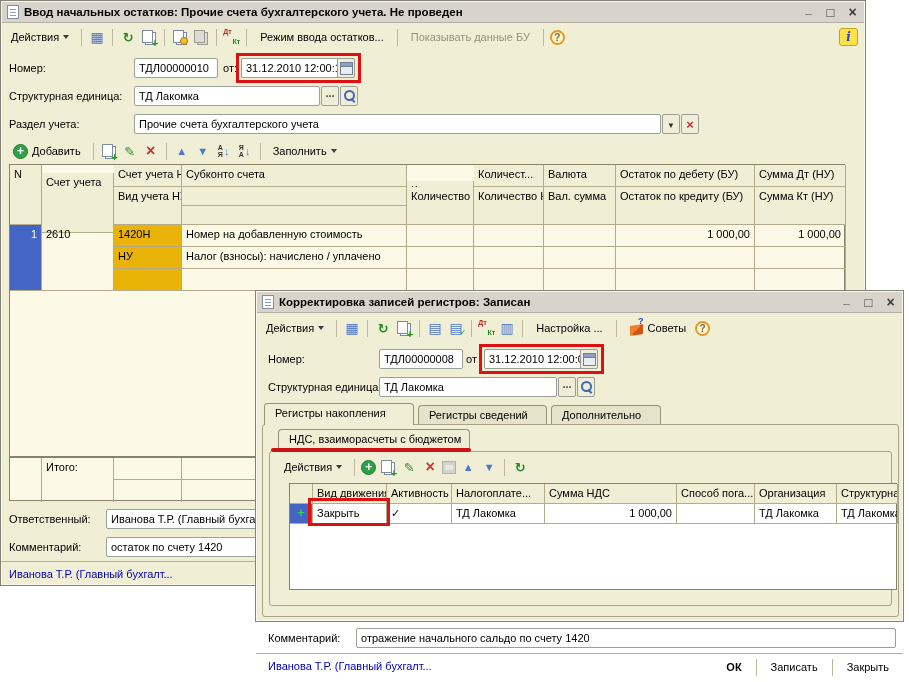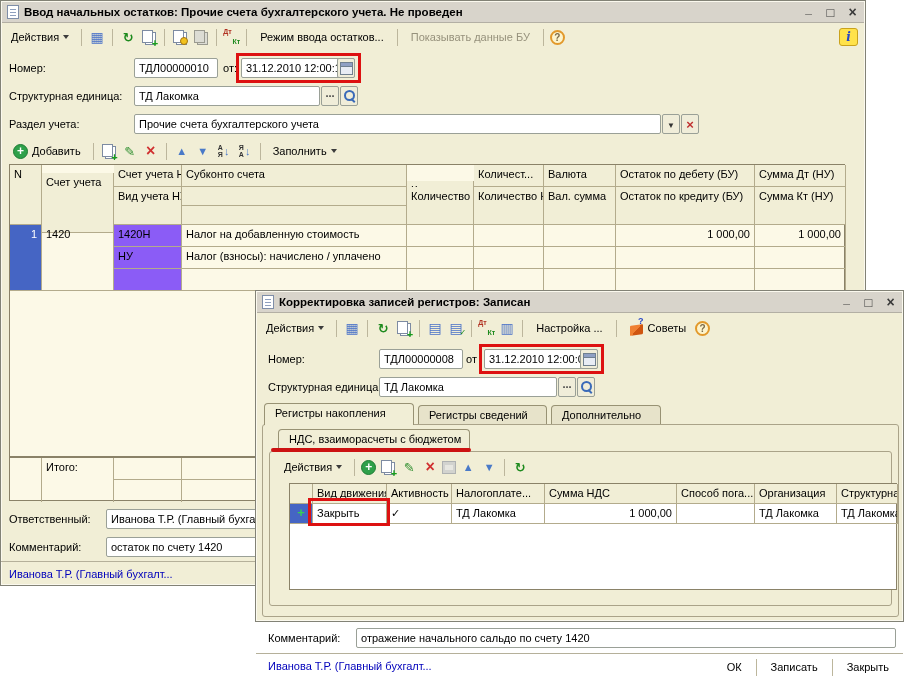--- a/index.html
+++ b/index.html
@@ -63,21 +63,21 @@
   .i-magnifier { position:relative; width:14px; height:14px; }
   .i-magnifier::before { content:""; position:absolute; width:7px; height:7px; border:2px solid #3a6ab8; border-radius:50%; top:1px; left:2px; }
   .i-magnifier::after { content:""; position:absolute; width:2px; height:5px; background:#3a6ab8; transform:rotate(-45deg); bottom:0; right:2px; }
   .i-dropdown::before { content:"▼"; font-size:8px; color:#333; }
   .i-clear::before { content:"×"; color:#c03030; font-weight:bold; font-size:13px; }
   .i-calendar { width:13px; height:13px; border:1px solid #708090; background:#e8ecf4; }
   .i-calendar::before { content:""; display:block; height:3px; background:#8fa0c4; border-bottom:1px solid #708090; }
   .tblbox { position:absolute; border:1px solid #8a8268; background:#fcf9e7; }
   .tc { position:absolute; border-right:1px solid #b3ab8c; border-bottom:1px solid #b3ab8c; padding:3px 4px 0; white-space:nowrap; overflow:hidden; }
   .hdr { background:#f1eed6; line-height:13px; }
-  .lb { background:#8b5cf6; }
+  .lb { background:#eab308; }
   .num { text-align:right; }
   .selblue { background:#4565c4; color:#fff; }
   .annot { position:absolute; border:3px solid #dd1111; pointer-events:none; z-index:30; }
   .redline { position:absolute; height:4px; background:#cc1212; border-radius:2px; pointer-events:none; z-index:30; }
   .tab { position:absolute; border:1px solid #989274; border-bottom:none; border-radius:4px 4px 0 0; background:#e7e3ca; padding:3px 10px 0; white-space:nowrap; }
   .tab.active { background:#f1eed6; z-index:3; }
   .groupbox { position:absolute; border:1px solid #aaa389; border-radius:3px; }
   .link { color:#0000bb; white-space:nowrap; }
   .footer-sep { position:absolute; left:0; right:0; height:1px; background:#b5b09a; }
   .fbtn { padding:2px 8px; white-space:nowrap; }
@@ -186,23 +186,23 @@
       <div class="tc hdr" style="left:172px;top:22px;width:225px;height:38px">
           <div style="position:absolute;left:0;right:0;top:18px;border-top:1px solid #b3ab8c"></div>
         </div>
       <div class="tc hdr" style="left:397px;top:22px;width:67px;height:38px">Количество Кт (БУ)</div>
       <div class="tc hdr" style="left:464px;top:22px;width:70px;height:38px">Количество Кт (НУ)</div>
       <div class="tc hdr" style="left:606px;top:22px;width:139px;height:38px">Остаток по кредиту (БУ)</div>
       <div class="tc hdr" style="left:534px;top:22px;width:72px;height:38px">Вал. сумма</div>
       <div class="tc hdr" style="left:745px;top:22px;width:91px;height:38px">Сумма Кт (НУ)</div>
 
       <div class="tc selblue num" style="left:0;top:60px;width:32px;height:66px">1</div>
-      <div class="tc" style="left:32px;top:60px;width:72px;height:66px">1420</div>
+      <div class="tc" style="left:32px;top:60px;width:72px;height:66px">2610</div>
       <div class="tc lb" style="left:104px;top:60px;width:68px;height:22px">1420Н</div>
-      <div class="tc" style="left:172px;top:60px;width:225px;height:22px">Налог на добавленную стоимость</div>
+      <div class="tc" style="left:172px;top:60px;width:225px;height:22px">Номер на добавленную стоимость</div>
       <div class="tc" style="left:397px;top:60px;width:67px;height:22px"></div>
       <div class="tc" style="left:464px;top:60px;width:70px;height:22px"></div>
       <div class="tc" style="left:534px;top:60px;width:72px;height:22px"></div>
       <div class="tc num" style="left:606px;top:60px;width:139px;height:22px">1 000,00</div>
       <div class="tc num" style="left:745px;top:60px;width:91px;height:22px">1 000,00</div>
       <div class="tc lb" style="left:104px;top:82px;width:68px;height:22px">НУ</div>
       <div class="tc" style="left:172px;top:82px;width:225px;height:22px">Налог (взносы): начислено / уплачено</div>
       <div class="tc" style="left:397px;top:82px;width:67px;height:22px"></div>
       <div class="tc" style="left:464px;top:82px;width:70px;height:22px"></div>
       <div class="tc" style="left:534px;top:82px;width:72px;height:22px"></div>
@@ -336,21 +336,21 @@
       <div class="tc" style="left:547px;top:20px;width:61px;height:20px">ТД Лакомка</div>
     </div>
     <div class="annot" style="left:52px;top:207px;width:82px;height:28px;z-index:30"></div>
 
     <div class="lbl" style="left:12px;top:341px">Комментарий:</div>
     <div class="fld" style="left:100px;top:337px;width:540px">отражение начального сальдо по счету 1420</div>
 
     <div class="footer-sep" style="top:362px"></div>
     <div class="lbl link" style="left:12px;top:369px">Иванова Т.Р. (Главный бухгалт...</div>
     <div class="tbrow" style="right:6px;top:366px;height:20px">
-      <span class="fbtn" style="font-weight:normal">ОК</span>
+      <span class="fbtn" style="font-weight:bold">ОК</span>
       <span class="sep"></span>
       <span class="fbtn">Записать</span>
       <span class="sep"></span>
       <span class="fbtn">Закрыть</span>
     </div>
   </div>
 
 </div>
 
 </body></html>

